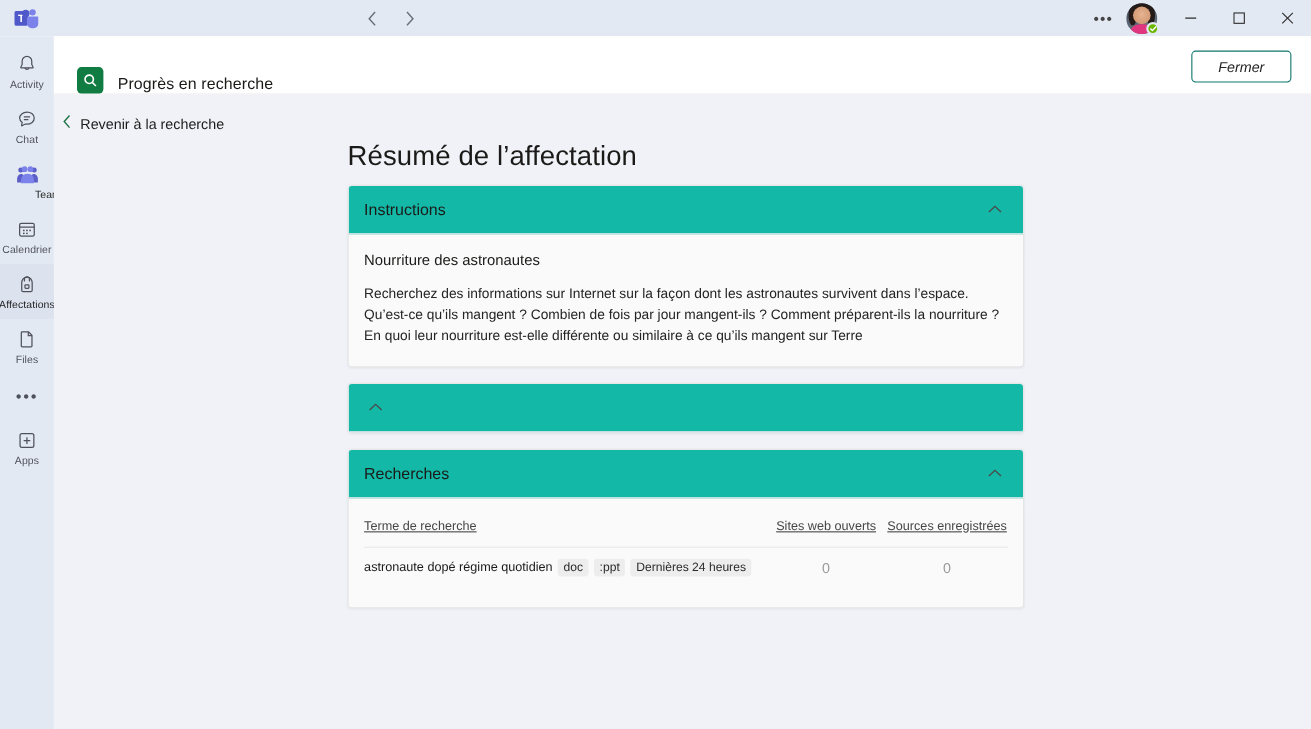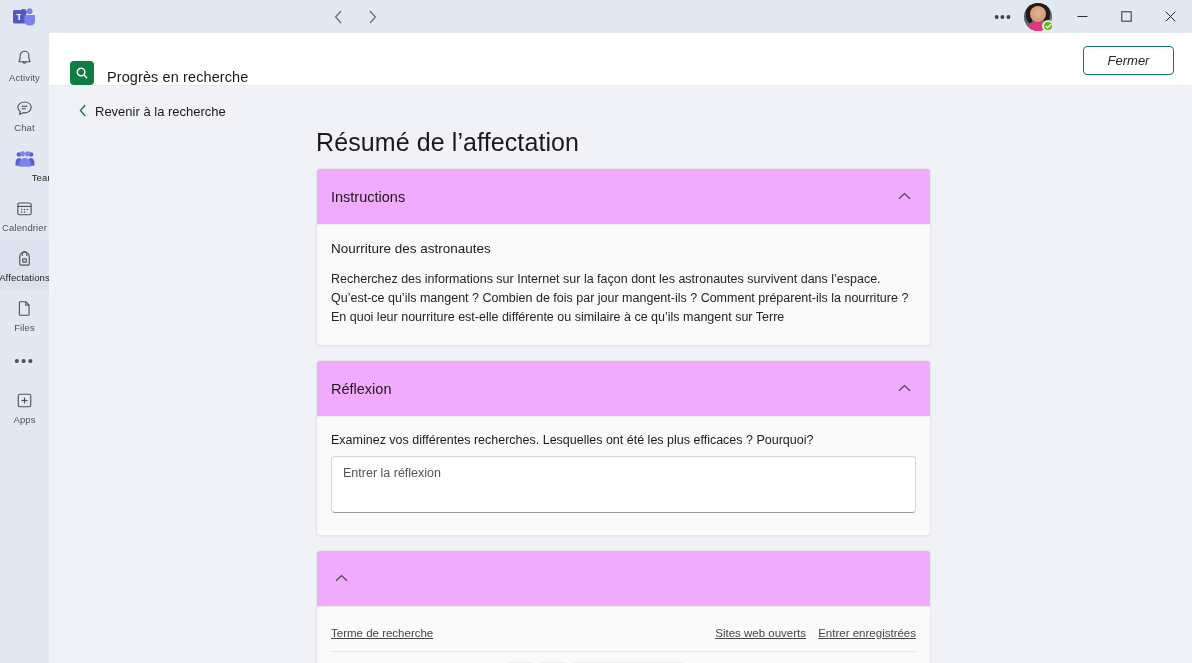--- a/index.html
+++ b/index.html
@@ -152,21 +152,21 @@
     cursor: pointer; font-family: "Liberation Sans", sans-serif; font-style: italic;
   }
 
   .content {
     position: absolute; left: 49px; top: 86px;
     width: 1143px; height: 577px;
     background: #f0f2f7;
     overflow: hidden;
   }
   .backlink {
-    position: absolute; left: 30px; top: 18px;
+    position: absolute; left: 8px; top: 18px;
     display: flex; align-items: center; gap: 8px;
     cursor: pointer;
   }
   .backlink .chev { color: #217346; font-size: 15px; line-height: 1; }
   .backlink .txt { font-size: 13px; color: #1b1a19; }
 
   .page-title {
     position: absolute; left: 267px; top: 42px;
     font-size: 25px; color: #1b1a19; font-weight: 400;
     letter-spacing: 0.1px;
@@ -178,21 +178,21 @@
   }
   .card {
     background: #fafafa;
     border: 1px solid #e6e6e6;
     border-radius: 4px;
     margin-bottom: 14px;
     box-shadow: 0 1px 2px rgba(0,0,0,0.04);
     overflow: hidden;
   }
   .card-head {
-    height: 56px; background: #f0abfc;
+    height: 44px; background: #14b8a6;
     border-bottom: 1px solid #ececec;
     display: flex; align-items: center;
     padding: 0 16px 0 14px;
     cursor: pointer;
   }
   .card-head .ttl { font-size: 14.5px; color: #1b1a19; flex: 1; }
   .card-head .caret {
     width: 20px; height: 20px; display: flex;
     align-items: center; justify-content: center;
     color: #4a4a4a;
@@ -217,21 +217,21 @@
     resize: none; outline: none;
   }
   .refl-input::placeholder { color: #56545a; }
 
   
   .rtable { width: 100%; border-collapse: collapse; }
   .rtable th {
     font-size: 11.5px; font-weight: 400; color: #464646;
     text-align: left; padding: 4px 0 12px 0; text-decoration: underline;
   }
-  .rtable th.num { text-align: right; width: 110px; }
+  .rtable th.num { text-align: center; width: 110px; }
   .rtable td {
     font-size: 11.5px; color: #1b1a19;
     padding: 10px 0; border-top: 1px solid #e9e9e9;
     vertical-align: middle;
   }
   .rtable td.num {
     text-align: center; color: #9b9b9b; font-size: 13px;
   }
   .rtable td.num.has { color: #1b1a19; }
   .term { display: flex; align-items: center; flex-wrap: wrap; gap: 0; }
@@ -435,48 +435,44 @@
         </span>
       </div>
       <div class="card-body">
         <div class="inst-title">Nourriture des astronautes</div>
         <div class="inst-text">Recherchez des informations sur Internet sur la façon dont les astronautes survivent dans l’espace. Qu’est-ce qu’ils mangent ? Combien de fois par jour mangent-ils ? Comment préparent-ils la nourriture ? En quoi leur nourriture est-elle différente ou similaire à ce qu’ils mangent sur Terre</div>
       </div>
     </div>
 
     <div class="card">
       <div class="card-head">
-        <span class="ttl">Réflexion</span>
         <span class="caret">
           <svg width="13" height="9" viewBox="0 0 13 9" fill="none" stroke="#4a4a4a" stroke-width="1.25">
             <polyline points="1,6.7 6.5,1.6 12,6.7"></polyline>
           </svg>
         </span>
       </div>
-      <div class="card-body">
-        <div class="refl-q">Examinez vos différentes recherches. Lesquelles ont été les plus efficaces ? Pourquoi?</div>
-        <textarea class="refl-input" placeholder="Entrer la réflexion" style=""></textarea>
-      </div>
     </div>
 
     <div class="card">
       <div class="card-head">
+        <span class="ttl">Recherches</span>
         <span class="caret">
           <svg width="13" height="9" viewBox="0 0 13 9" fill="none" stroke="#4a4a4a" stroke-width="1.25">
             <polyline points="1,6.7 6.5,1.6 12,6.7"></polyline>
           </svg>
         </span>
       </div>
       <div class="card-body">
         <table class="rtable">
           <thead>
             <tr>
               <th>Terme de recherche</th>
               <th class="num">Sites web ouverts</th>
-              <th class="num">Entrer enregistrées</th>
+              <th class="num">Sources enregistrées</th>
             </tr>
           </thead>
           <tbody>
             <tr>
               <td>
                 <span class="term">
                   <span class="q">astronaute dopé régime quotidien</span>
                   <span class="chip">doc</span>
                   <span class="chip">:ppt</span>
                   <span class="chip">Dernières 24 heures</span>

